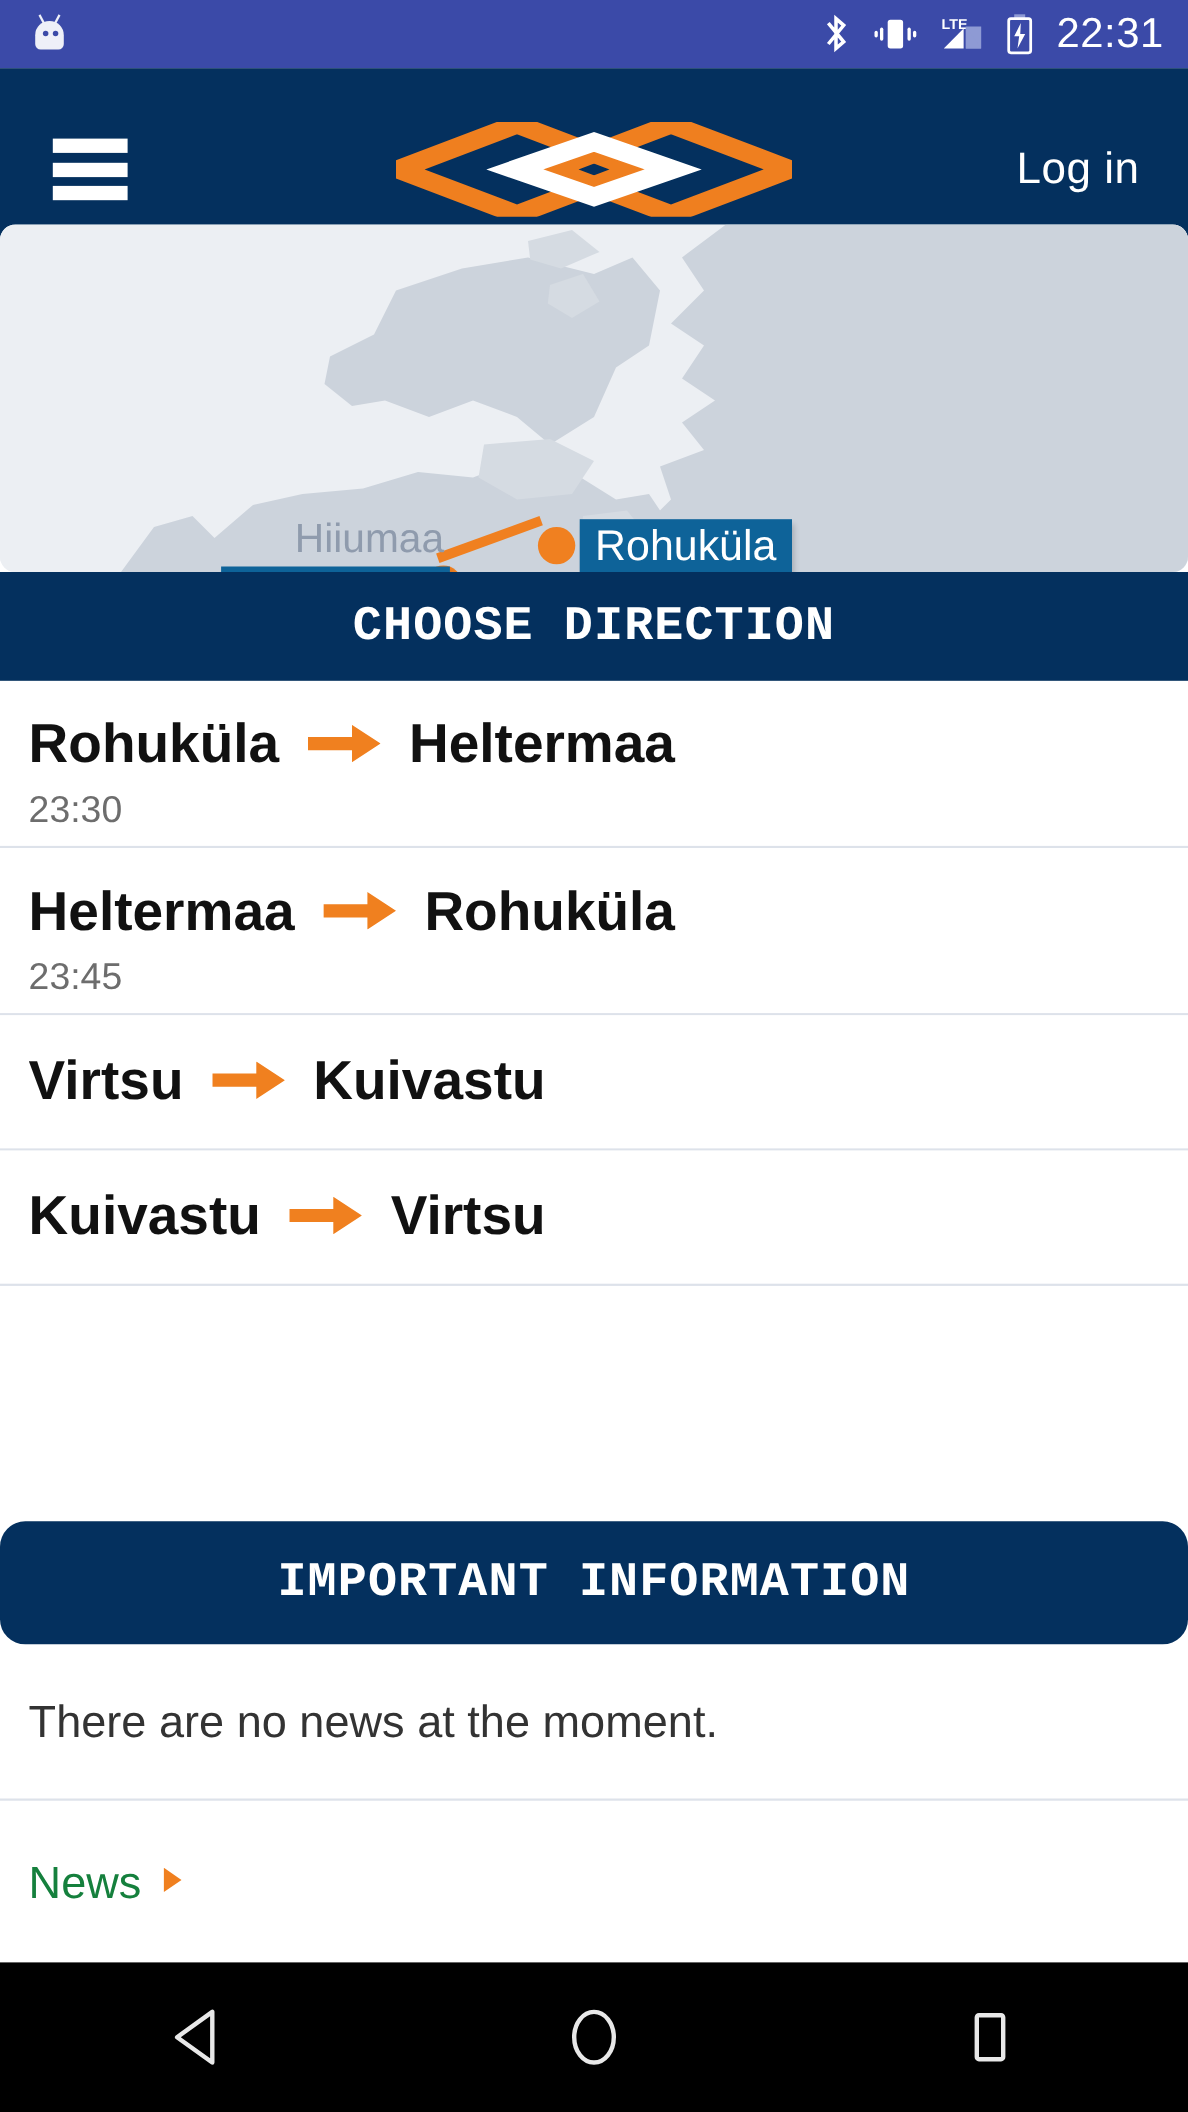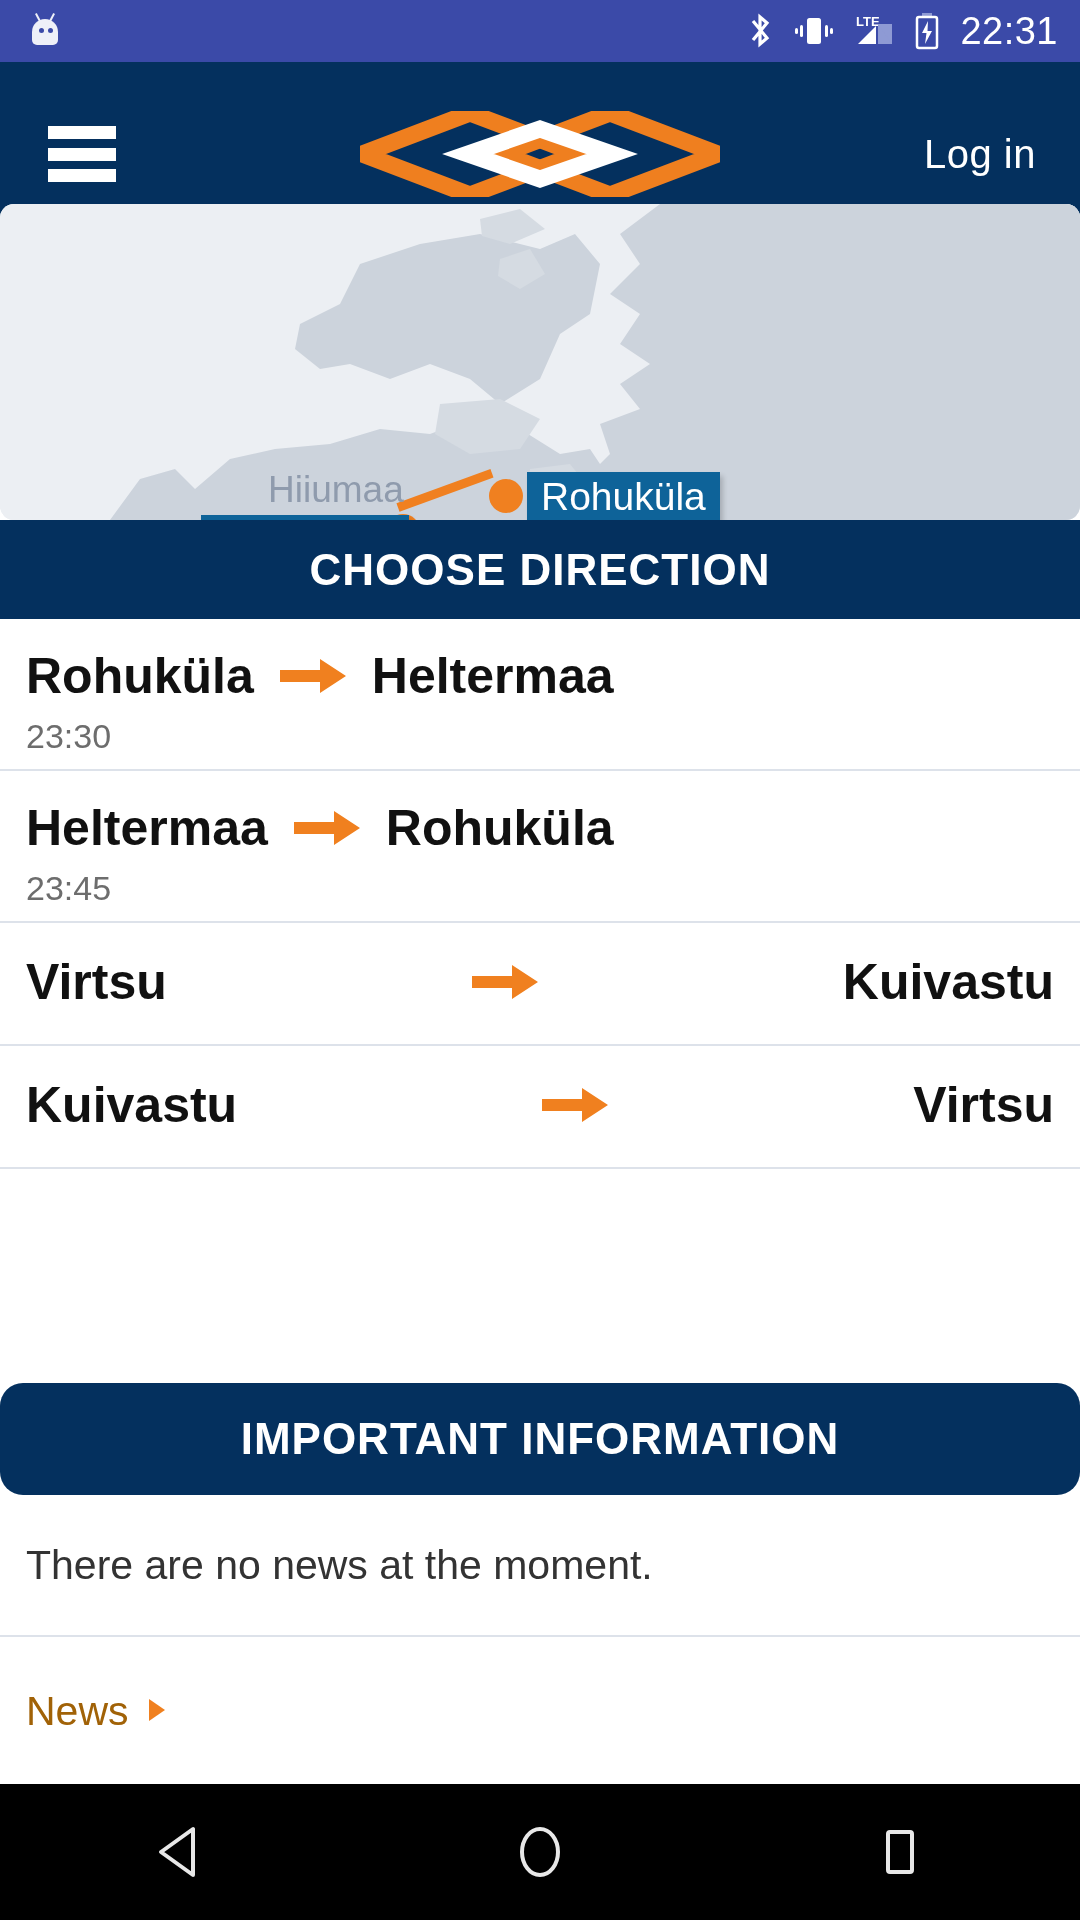--- a/index.html
+++ b/index.html
@@ -83,59 +83,59 @@
     position:absolute; width:34px; height:34px; border-radius:50%;
     background:#f08020;
   }
   .route-line { position:absolute; height:9px; background:#f08020; }
 
   
   .section-bar {
     width:1080px; background:#04305e; color:#ffffff;
     display:flex; align-items:center; justify-content:center;
     font-weight:bold; font-size:44px; letter-spacing:1px;
-    font-family:Liberation Sans, sans-serif;
+    font-family:Liberation Mono, monospace;
   }
   #bar-direction { position:absolute; left:0; top:520px; height:99px; }
   #bar-info      { position:absolute; left:0; top:1383px; height:112px;border-radius:23px; }
 
   
   .routes { position:absolute; left:0; top:619px; width:1080px; }
   .route-row {
     position:relative; width:1080px; background:#ffffff;
     border-bottom:2px solid #dde2ea; padding:0 26px; cursor:pointer;
   }
   .route-row.tall { height:152px; }
   .route-row.short { height:123px; }
   .route-head {
     display:flex; align-items:center; gap:0;
     font-size:50px; font-weight:bold; color:#111111;
     font-family:"Liberation Sans", sans-serif;
   }
   .route-row.tall .route-head { padding-top:28px; }
-  .route-row.short .route-head { padding-top:30px;justify-content:space-between; }
+  .route-row.short .route-head { padding-top:30px; }
   .arrow-ico { display:inline-block; margin:0 26px; flex:0 0 auto; }
   .route-time {
     font-size:34px; color:#6d6d6d; padding-top:12px;
     font-family:"Liberation Sans", sans-serif;
   }
 
   
   .news-body {
     position:absolute; left:0; top:1495px; width:1080px; height:142px;
     background:#ffffff; display:flex; align-items:center; padding:0 26px;
     border-bottom:2px solid #dde2ea;
   }
   .news-body span { font-size:41px; color:#333333; }
   .news-link-row {
     position:absolute; left:0; top:1639px; width:1080px; height:145px;
     background:#ffffff; display:flex; align-items:center; padding:0 26px;
   }
   .news-link {
-    font-size:41px; color:#a16207; cursor:pointer;
+    font-size:41px; color:#15803d; cursor:pointer;
     font-family:"Liberation Sans", sans-serif;
   }
   .news-caret { margin-left:18px; display:inline-block; }
 
   
   .navbar {
     position:absolute; left:0; bottom:0; width:1080px; height:136px;
     background:#000000; display:flex; align-items:center;
     justify-content:space-around;
   }

